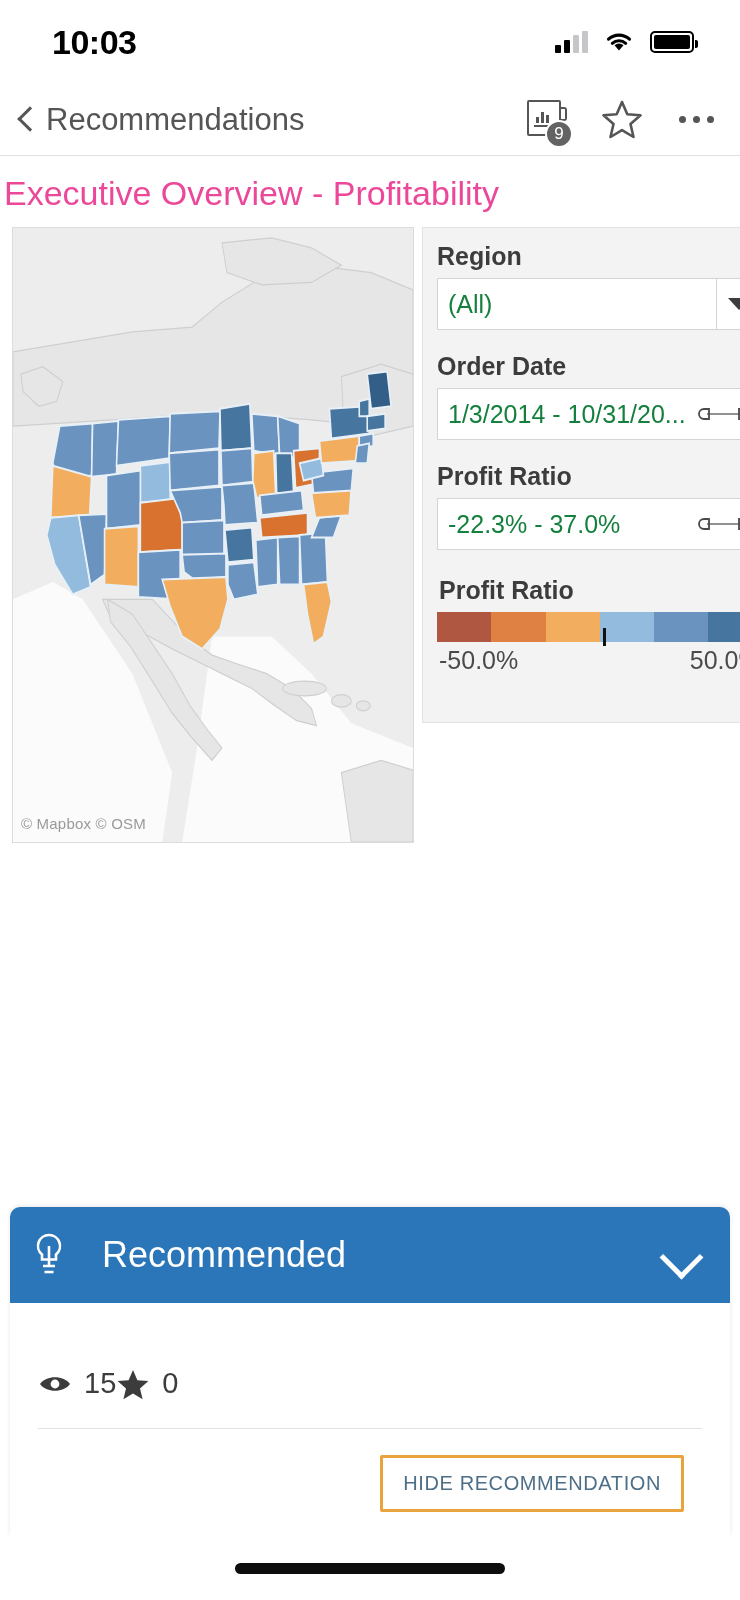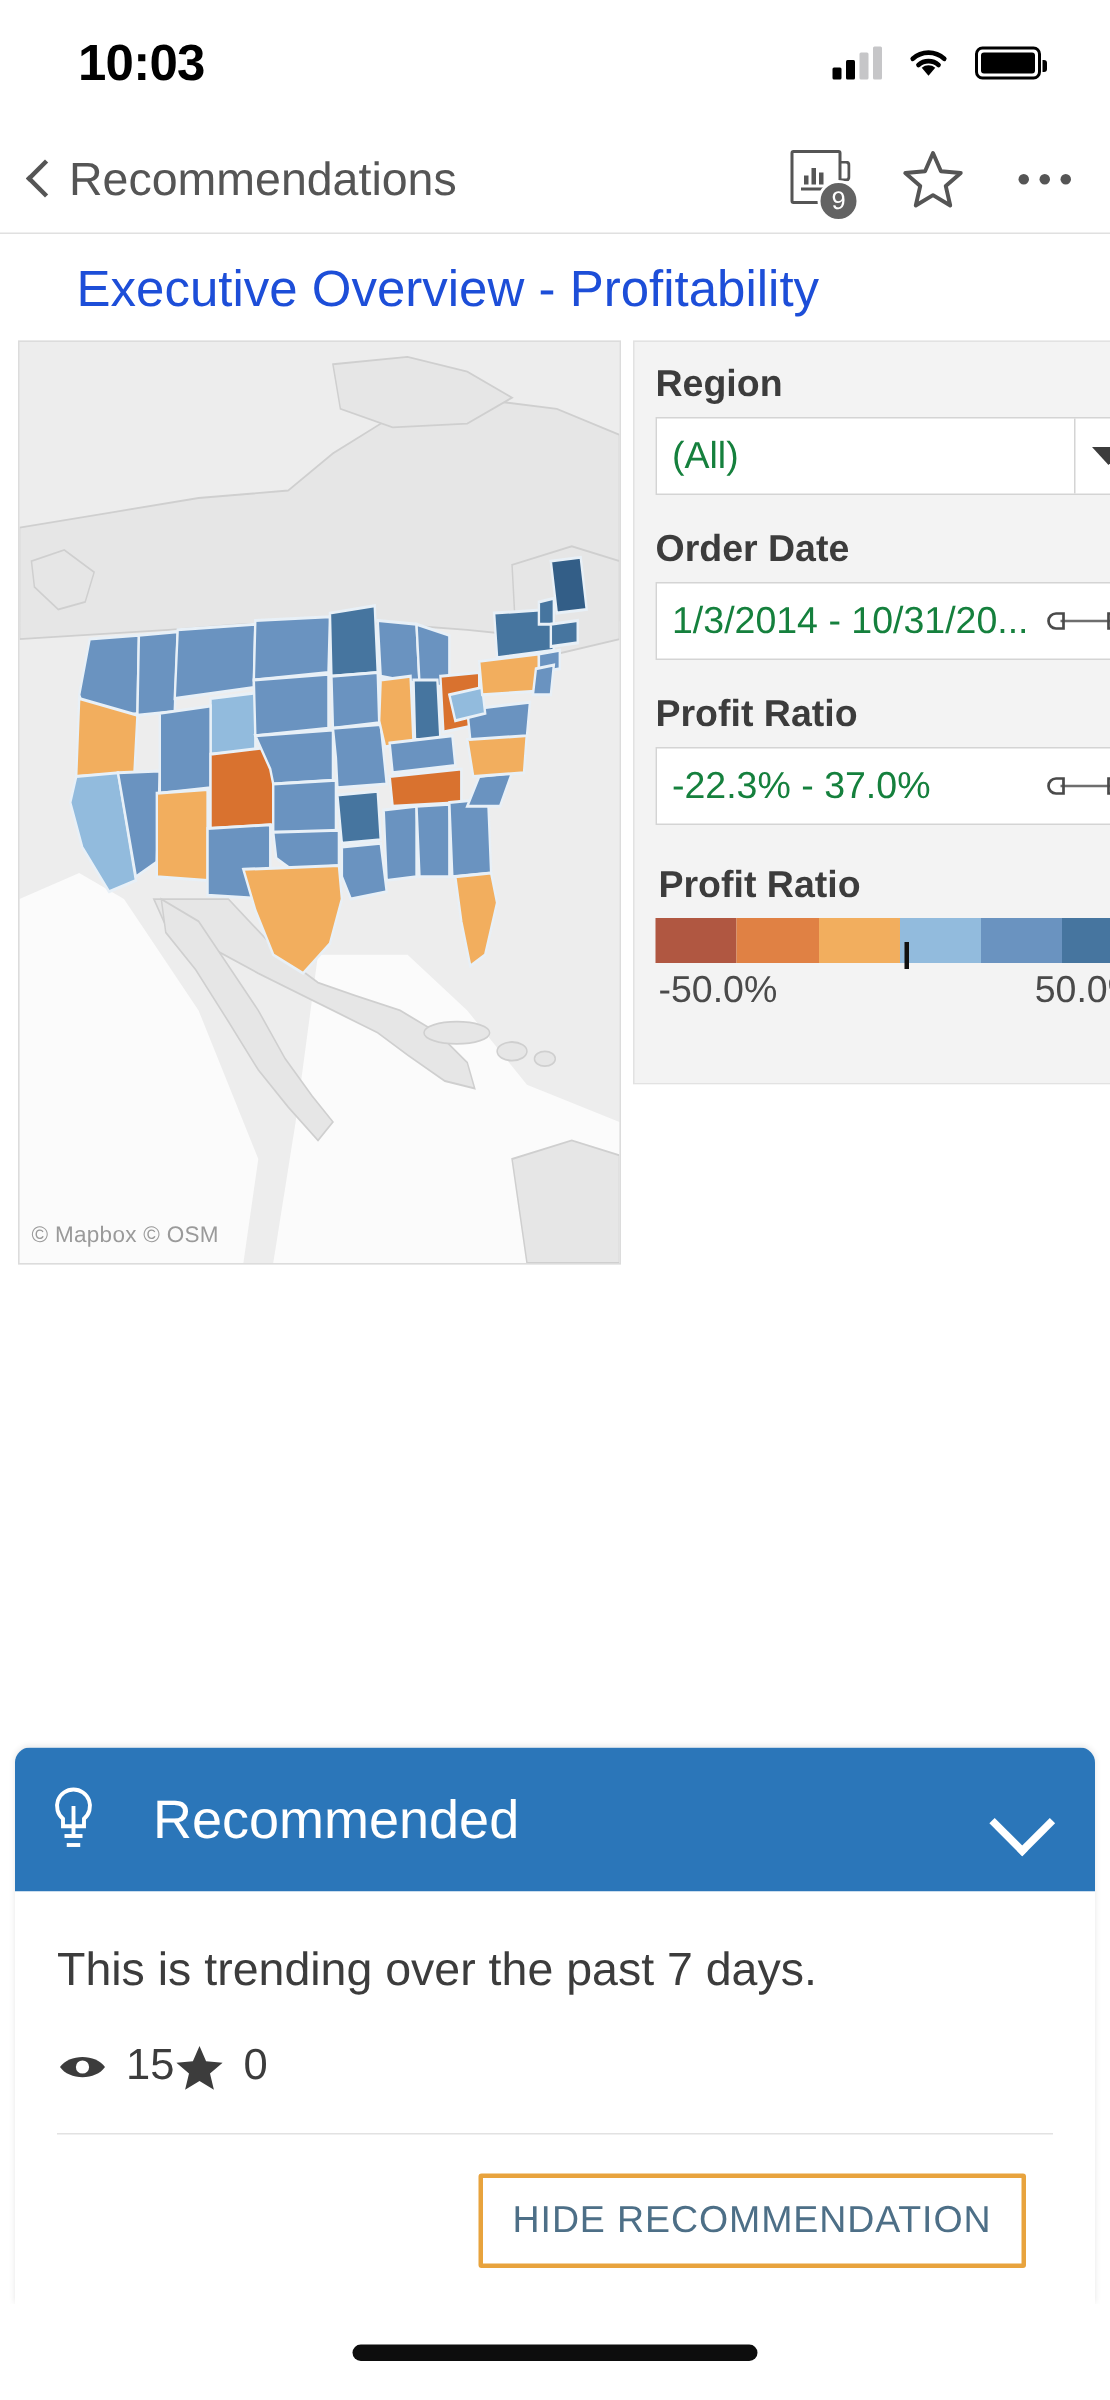--- a/index.html
+++ b/index.html
@@ -87,23 +87,23 @@
     background: #636363; color: #fff; font-size: 17px;
     display: flex; align-items: center; justify-content: center;
     border: 2px solid #fff;
   }
   .star-icon { width: 42px; height: 42px; }
   .dots { display: flex; gap: 7px; align-items: center; padding: 10px 2px; }
   .dots i { width: 7px; height: 7px; border-radius: 50%; background: #555; display: block; }
 
   
   .viz-title {
-    font-size: 34px; color: #1d4ed8; font-weight: 400;
+    font-size: 34px; color: #ec4899; font-weight: 400;
     padding: 18px 0 14px 4px; white-space: nowrap;
-    overflow: hidden; text-overflow: ellipsis; margin-left: 47px;
+    overflow: hidden; text-overflow: ellipsis;
   }
 
   
   .dashboard { display: flex; padding: 0 12px 0 12px; height: 496px; flex: 0 0 496px; gap: 8px; }
 
   .map-panel {
     width: 402px; flex: 0 0 402px; height: 616px;
     background: #ededed; position: relative; overflow: hidden;
     border: 1px solid #dcdcdc;
   }
@@ -177,21 +177,21 @@
   }
   .rec-body { padding: 34px 28px 0 28px; background: #fff; }
   .rec-text { font-size: 31px; color: #3c3c3c; }
   .rec-stats { display: flex; align-items: center; margin-top: 30px; }
   .stat { display: flex; align-items: center; gap: 12px; }
   .stat span { font-size: 29px; color: #3c3c3c; }
   .rec-divider { height: 1px; background: #e2e2e2; margin: 28px 0 0 0; }
   .rec-actions { display: flex; justify-content: flex-end; padding: 26px 18px 24px 0; }
   .hide-btn {
     border: 3px solid #e8a33d; background: #fff;
-    padding: 14px 20px; font-size: 25px; color: #4d6f87;
+    padding: 14px 20px; font-size: 20px; color: #4d6f87;
     letter-spacing: 0.6px; font-family: "Liberation Sans", sans-serif;
     cursor: pointer; border-radius: 2px; white-space: nowrap;
   }
 
   
   .home-area { height: 64px; flex: 0 0 64px; display: flex; align-items: center; justify-content: center; background: #fff; }
   .home-bar { width: 270px; height: 11px; border-radius: 6px; background: #0d0d0d; }
 </style>
 </head>
 <body>
@@ -390,21 +390,20 @@
           <line x1="17" y1="14" x2="17" y2="33" stroke="#fff" stroke-width="2.6"></line>
           <line x1="11" y1="34" x2="23" y2="34" stroke="#fff" stroke-width="2.6"></line>
           <line x1="12.5" y1="40" x2="21.5" y2="40" stroke="#fff" stroke-width="2.6"></line>
         </svg>
       </span>
       <span class="rec-header-title">Recommended</span>
       <span class="chev-down"></span>
     </div>
 
     <div class="rec-body">
-      <div class="rec-text">This is trending over the past 7 days.</div>
       <div class="rec-stats">
         <div class="stat">
           <svg viewBox="0 0 34 22" width="34" height="22">
             <path d="M2 11 C8 2 26 2 32 11 C26 20 8 20 2 11 Z" fill="#3c3c3c"></path>
             <circle cx="17" cy="11" r="4.4" fill="#ffffff"></circle>
           </svg>
           <span>15</span>
         </div>
         <div class="stat">
           <svg viewBox="0 0 34 32" width="34" height="32">

